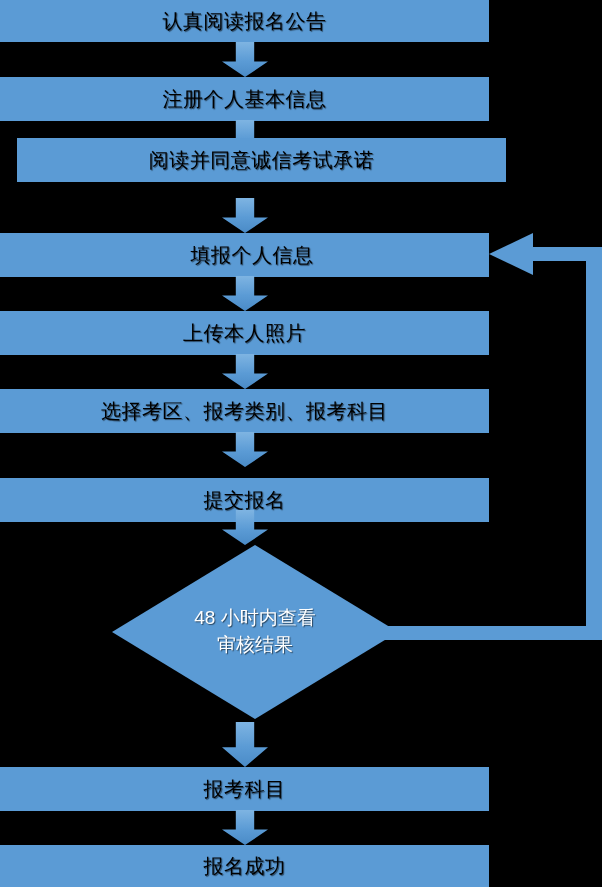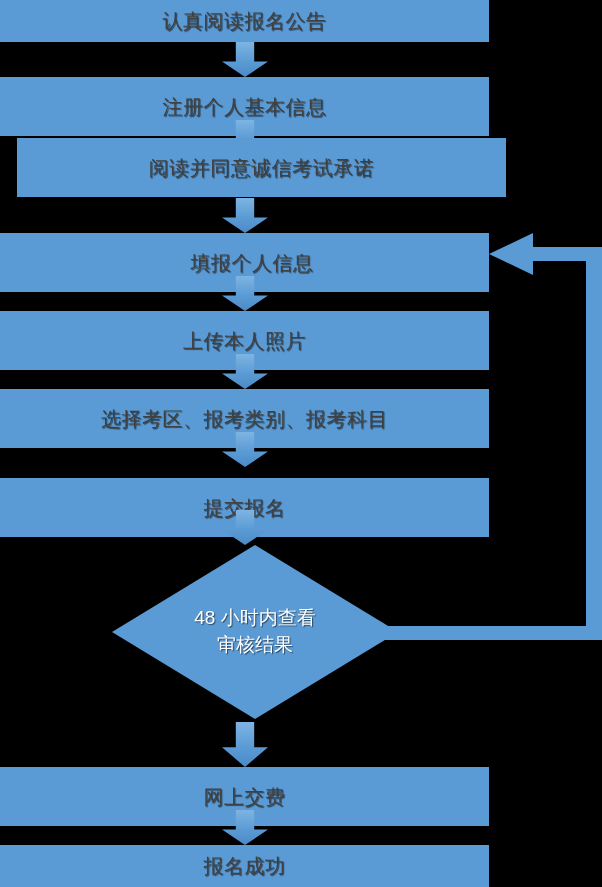--- a/index.html
+++ b/index.html
@@ -18,29 +18,29 @@
     height: 887px;
     background: #000000;
     overflow: hidden;
   }
 
   
   .proc-box {
     position: absolute;
     left: 0px;
     width: 489px;
-    height: 59px;
+    height: 44px;
     background: #5B9BD5;
     display: flex;
     align-items: center;
     justify-content: center;
     box-sizing: border-box;
   }
   .proc-box .box-label {
-    color: #404040;
+    color: #000000;
     font-size: 20px;
     line-height: 1;
     letter-spacing: 0.5px;
     white-space: nowrap;
     text-shadow: 1px 1px 1px rgba(0,0,0,0.55);
   }
 
   .box-1 { top: 0px;   height: 42px; }
   .box-2 { top: 77px;  }
   .box-3 { top: 138px; margin-left: 17px; }
@@ -178,21 +178,21 @@
   </div>
 
   <div class="loop-h-bottom"></div>
   <div class="loop-v-right"></div>
   <div class="loop-h-top"></div>
   <div class="loop-arrowhead"></div>
 
   <div class="down-arrow arrow-h"></div>
 
   <div class="proc-box box-8">
-    <span class="box-label">网上交费</span>
+    <span class="box-label">报考科目</span>
   </div>
   <div class="down-arrow arrow-i"></div>
 
   <div class="proc-box box-9">
     <span class="box-label">报名成功</span>
   </div>
 
 </div>
 
 </body></html>

